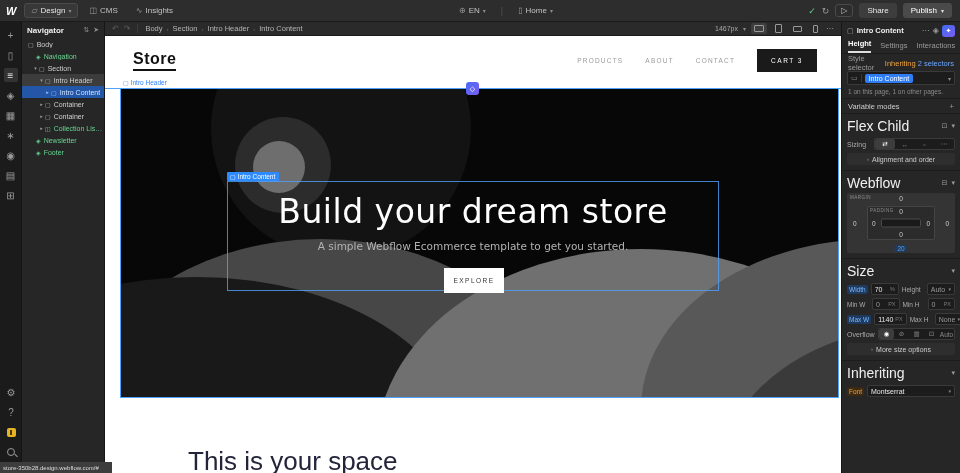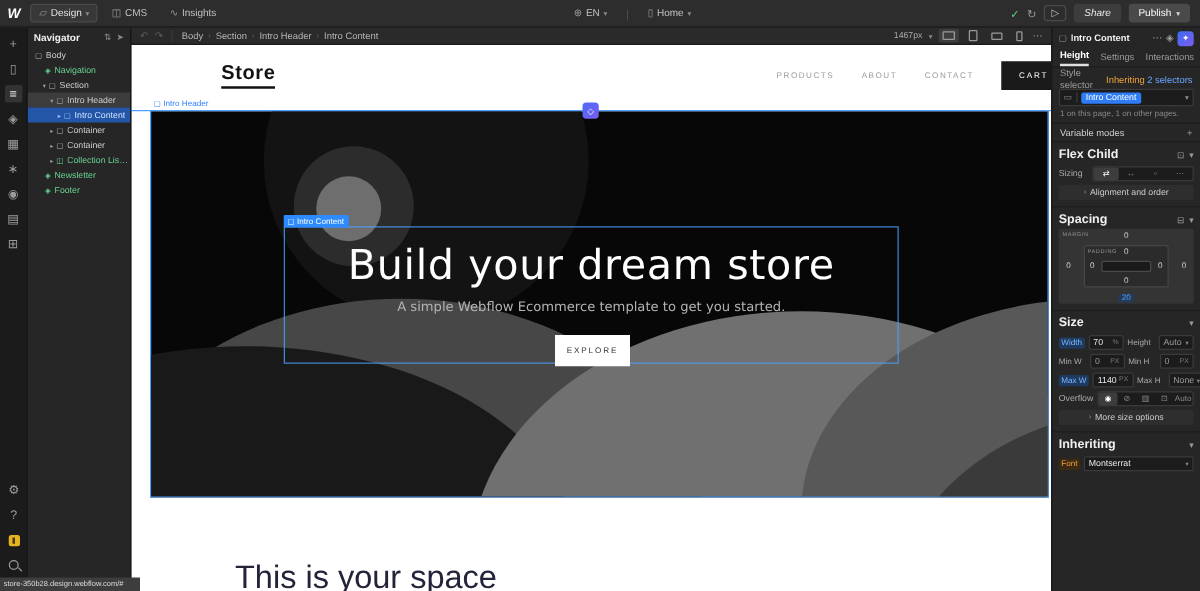--- a/index.html
+++ b/index.html
@@ -15,21 +15,21 @@
     border-radius:3px; padding:2px 6px; color:#e3e3e3; cursor:pointer; }
   .tb-item { display:flex; align-items:center; gap:3px; padding:2px 7px; color:#c2c2c2; cursor:pointer; }
   .ic { font-size:8px; color:#9a9a9a; }
   .chev { font-size:6px; color:#8a8a8a; }
   .tb-center { display:flex; align-items:center; gap:6px; margin:0 auto; position:absolute; left:452px; }
   .tb-divider { color:#4f4f4f; font-size:9px; padding:0 2px; }
   .tb-right { display:flex; align-items:center; gap:6px; margin-left:auto; padding-right:8px; }
   .check-ic { color:#5fd08a; font-size:9px; }
   .hist-ic { color:#9a9a9a; font-size:9px; }
   .play-btn { border:1px solid #4a4a4a; border-radius:3px; padding:1px 5px; color:#c2c2c2; font-size:8px; cursor:pointer; }
-  .share-btn { background:#3d3d3d; border-radius:3px; padding:3px 8px; color:#e8e8e8; cursor:pointer;font-style:italic; }
+  .share-btn { background:#3d3d3d; border-radius:3px; padding:3px 8px; color:#e8e8e8; cursor:pointer; }
   .publish-btn { background:#4a4a4a; border-radius:3px; padding:3px 8px; color:#fff; display:flex; gap:4px; align-items:center; cursor:pointer; }
 
   
   .leftstrip { position:absolute; left:0; top:22px; width:22px; bottom:0; background:#1b1b1b;
     border-right:1px solid #141414; z-index:20; }
   .ls-top { display:flex; flex-direction:column; align-items:center; padding-top:6px; gap:6px; }
   .ls-bottom { position:absolute; bottom:14px; left:0; width:22px; display:flex; flex-direction:column; align-items:center; gap:6px; }
   .ls-ic { width:14px; height:14px; display:flex; align-items:center; justify-content:center;
     color:#9a9a9a; font-size:10px; border-radius:2px; cursor:pointer; }
   .ls-ic.active { background:#333; color:#e8e8e8; }
@@ -67,21 +67,21 @@
   .dev-wrap.active { background:#3d3d3d; }
   .d-desktop { width:10px; height:7px; }
   .d-tablet { width:7px; height:9px; }
   .d-phl { width:9px; height:6px; }
   .d-php { width:5px; height:8px; }
   .more-dots { color:#9a9a9a; font-size:8px; letter-spacing:1px; cursor:pointer; }
 
   
   .canvas { position:absolute; left:105px; top:36px; width:736px; height:437px; background:#fff; overflow:hidden; z-index:10; }
   .siteheader { position:absolute; left:0; top:0; width:736px; height:48px; display:flex; align-items:center;
-    padding:0 24px 0 28px; background:#fff;margin-left:44px; }
+    padding:0 24px 0 28px; background:#fff; }
   .storelogo { font-size:16px; font-weight:700; color:#111; border-bottom:2px solid #111; padding-bottom:1px;
     letter-spacing:0.5px; cursor:pointer; }
   .sitenav { margin-left:auto; display:flex; align-items:center; gap:22px; }
   .sitelink { font-size:6.5px; letter-spacing:1.2px; color:#9a9a9a; cursor:pointer; }
   .cartbtn { background:#1a1a1a; color:#fff; font-size:6.5px; letter-spacing:1.5px; padding:8px 14px; cursor:pointer; }
 
   .sel-line { position:absolute; left:0; top:52px; width:736px; height:1px; background:#4da1ff; z-index:6; }
   .hdr-badge { position:absolute; left:16px; top:43px; display:flex; align-items:center; gap:2px;
     background:#fff; color:#2f80ff; font-size:6.5px; padding:0 2px; z-index:7; cursor:pointer; }
   .hdr-badge .bic { font-size:6px; }
@@ -135,21 +135,21 @@
     display:flex; align-items:center; padding:0 3px; gap:3px; }
   .sel-btn { color:#8a8a8a; font-size:7px; border-right:1px solid #3a3a3a; padding-right:3px; cursor:pointer; }
   .sel-token { background:#2e7df6; color:#fff; border-radius:2px; padding:1px 4px; font-size:7px; cursor:pointer; }
   .usage { padding:1px 6px 3px; color:#8a8a8a; font-size:6.5px; }
   .vm-row { height:15px; border-top:1px solid #1c1c1c; }
   .vm-label { flex:1; color:#cfcfcf; }
   .plus-ic { color:#9a9a9a; cursor:pointer; }
 
   .section { border-top:1px solid #1c1c1c; padding:4px 5px 5px; }
   .sec-head { display:flex; align-items:center; margin-bottom:4px; }
-  .sec-title { font-weight:700; color:#f0f0f0; font-size:10px; flex:1; }
+  .sec-title { font-weight:400; color:#f0f0f0; font-size:14px; flex:1; }
   .sec-ic { color:#9a9a9a; font-size:7px; margin-left:4px; cursor:pointer; }
   .frow { display:flex; align-items:center; margin-bottom:3px; gap:3px; }
   .flbl { color:#aaa; width:24px; flex:none; font-size:7px; }
   .seg { flex:1; display:flex; background:#1c1c1c; border:1px solid #3a3a3a; border-radius:2px; height:12px; }
   .seg > div { flex:1; display:flex; align-items:center; justify-content:center; color:#8a8a8a;
     font-size:6.5px; cursor:pointer; }
   .seg > div.active { background:#3d3d3d; color:#fff; border-radius:2px; }
   .wide-btn { background:#2e2e2e; border-radius:2px; height:12px; display:flex; align-items:center;
     justify-content:center; gap:3px; color:#ccc; font-size:7px; cursor:pointer; }
   .wb-arrow { font-size:6px; color:#9a9a9a; }
@@ -419,21 +419,21 @@
     </div>
     <div class="wide-btn">
       <span class="wb-arrow">›</span>
       <span>Alignment and order</span>
     </div>
   </div>
 
 
   <div class="section">
     <div class="sec-head" style="margin-bottom:2px">
-      <span class="sec-title">Spacing</span>
+      <span class="sec-title">Webflow</span>
       <span class="sec-ic">⊟</span>
       <span class="sec-ic">▾</span>
     </div>
     <div class="spacing-box">
       <span class="sp-lbl" style="left:3px;top:2px">MARGIN</span>
       <span class="sp-val" style="left:50%;top:2px;transform:translateX(-50%)">0</span>
       <span class="sp-val" style="left:6px;top:50%;transform:translateY(-50%)">0</span>
       <span class="sp-val" style="right:6px;top:50%;transform:translateY(-50%)">0</span>
       <span class="sp-val hl" style="left:50%;bottom:1px;transform:translateX(-50%)">20</span>
       <div class="pad-box">

